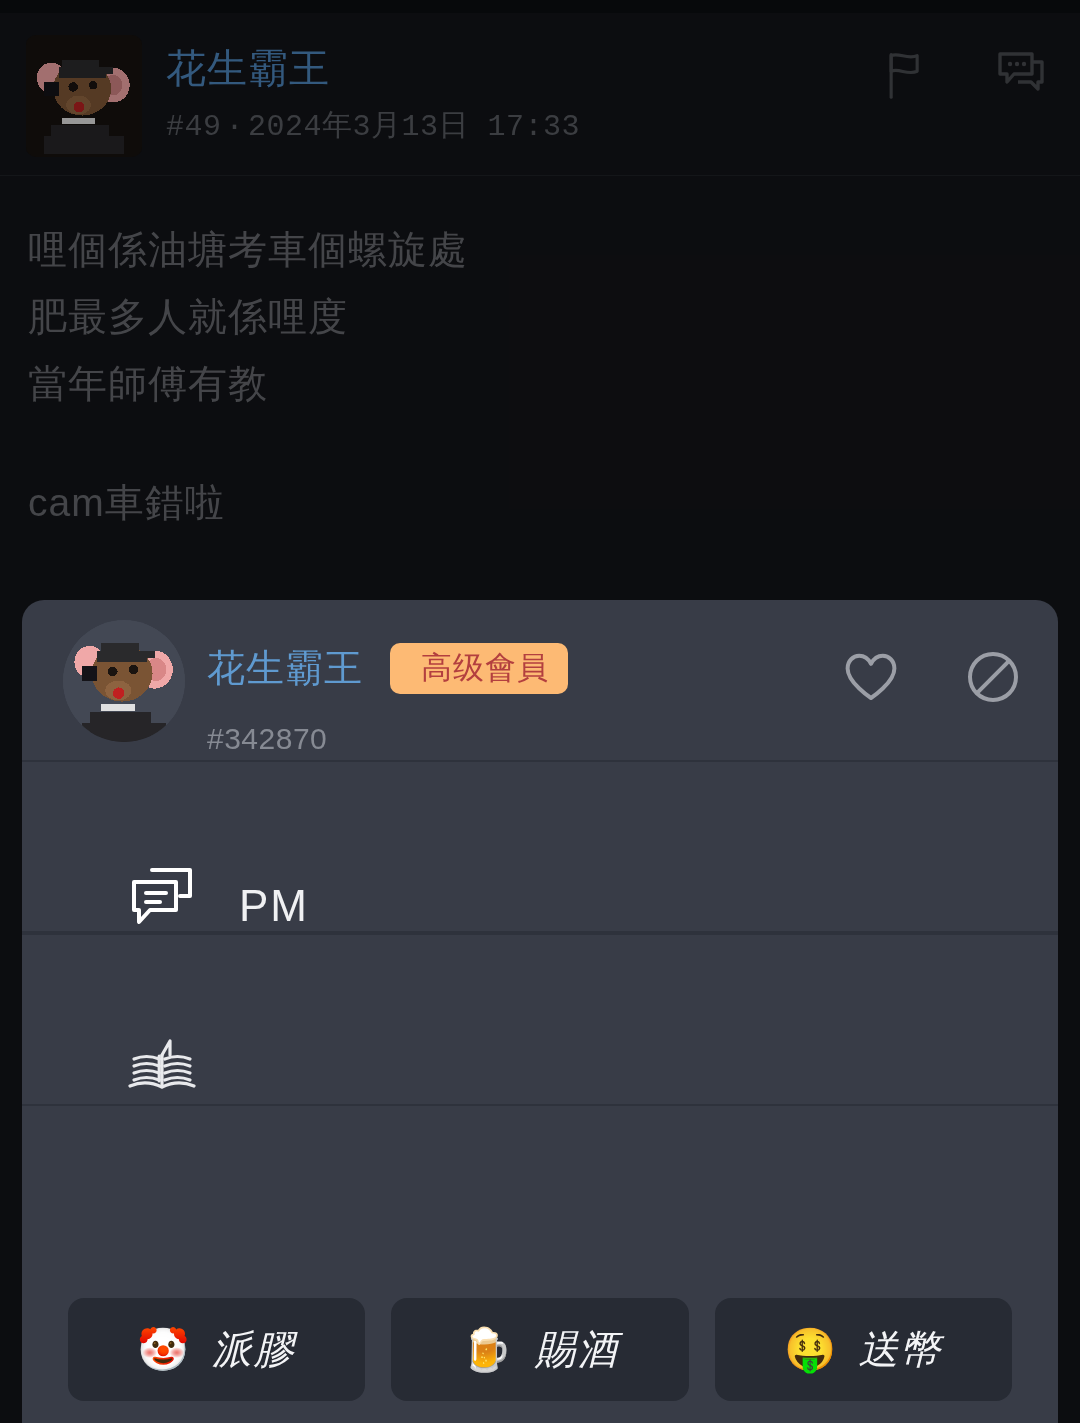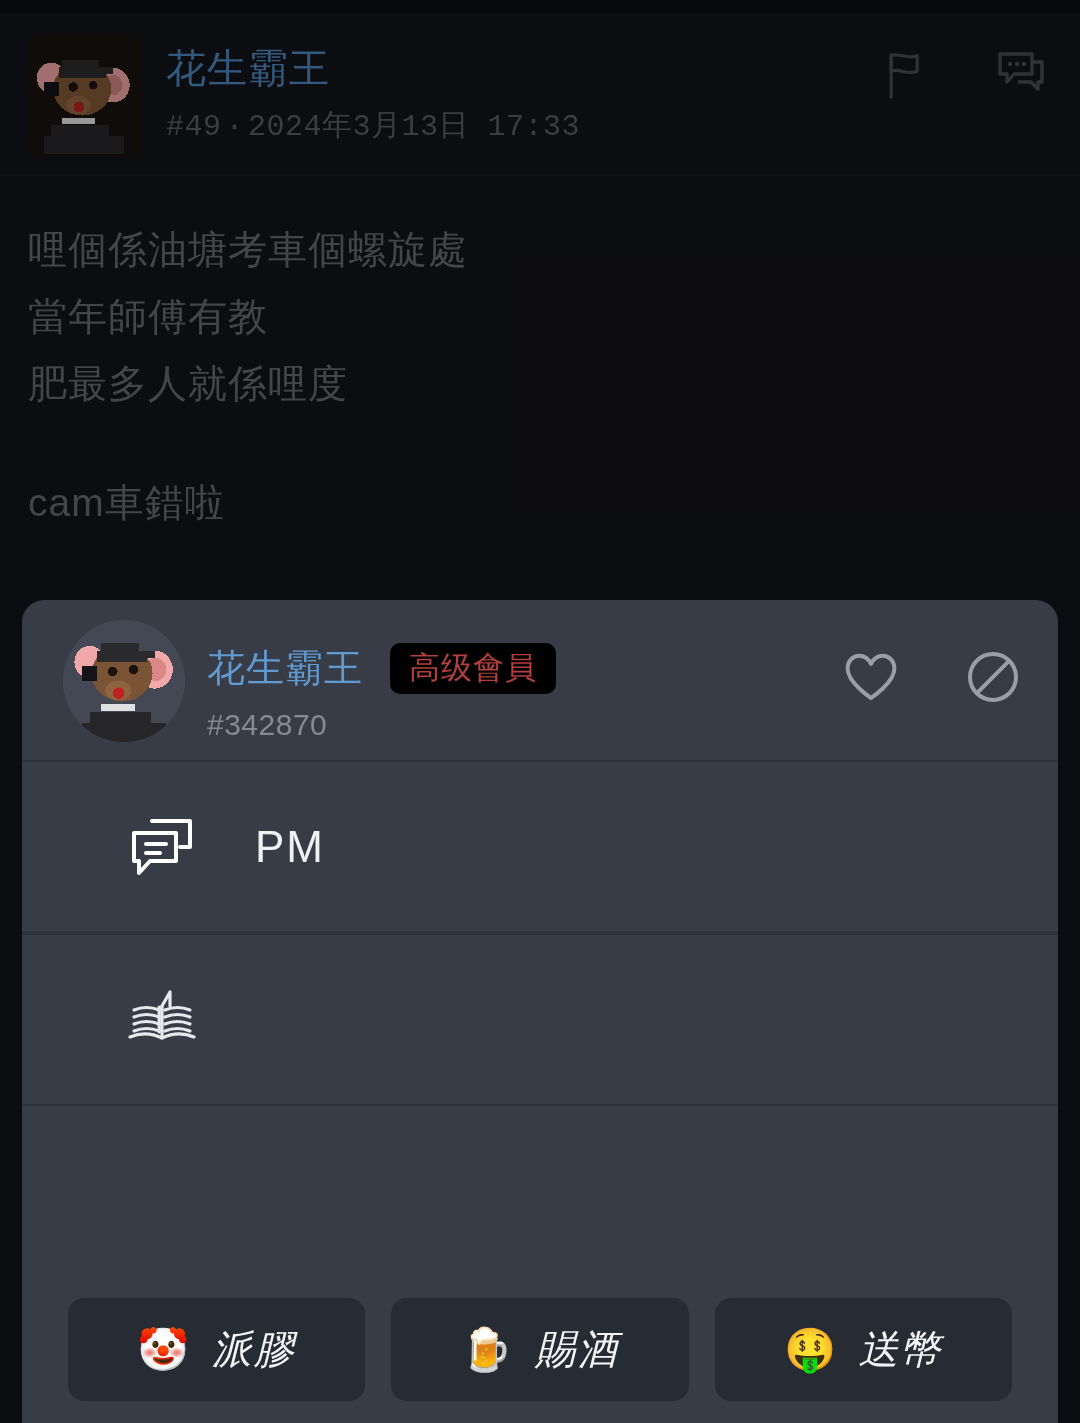--- a/index.html
+++ b/index.html
@@ -145,30 +145,30 @@
     align-items: center;
     gap: 27px;
   }
   .modal-username {
     font-size: 38px;
     color: #5f9ad0;
     letter-spacing: 1px;
     line-height: 1.1;
   }
   .member-badge {
-    background: #000000;
+    background: #fdba74;
     color: #b33f3f;
     font-size: 31px;
-    padding: 9px 19px 11px 19px;
+    padding: 9px 19px 11px 31px;
     border-radius: 10px;
     letter-spacing: 1px;
     line-height: 1;
   }
   .modal-userid {
-    margin-top: 14px;
+    margin-top: 28px;
     font-size: 30px;
     color: #868a93;
     letter-spacing: 0.5px;
   }
   .sheet-head-actions {
     position: absolute;
     right: 36px;
     top: 48px;
     display: flex;
     gap: 64px;
@@ -184,23 +184,22 @@
 
   .sheet-divider {
     height: 2px;
     background: #2e323c;
     width: 100%;
   }
 
   .menu-row {
     height: 169px;
     display: flex;
-    align-items: center;
+    align-items: flex-end;
     padding-left: 105px;
-    gap: 16px;
   }
   .menu-icon {
     width: 70px;
     height: 70px;
     display: flex;
     align-items: center;
     justify-content: center;
     flex: 0 0 auto;
   }
   .menu-label {
@@ -306,22 +305,22 @@
           <circle cx="9.5" cy="7" r="1.1" fill="#46484d" stroke="none"></circle>
           <circle cx="13" cy="7" r="1.1" fill="#46484d" stroke="none"></circle>
         </svg>
       </div>
     </div>
 
   </div>
 
   <div class="post-body">
     <div>哩個係油塘考車個螺旋處</div>
+    <div>肥最多人就係哩度</div>
     <div>當年師傅有教</div>
-    <div>肥最多人就係哩度</div>
     <div class="blank-line"></div>
     <div>cam車錯啦</div>
   </div>
 
 </div>
 
 <div class="dim-overlay"></div>
 
 <div class="action-sheet">
 

